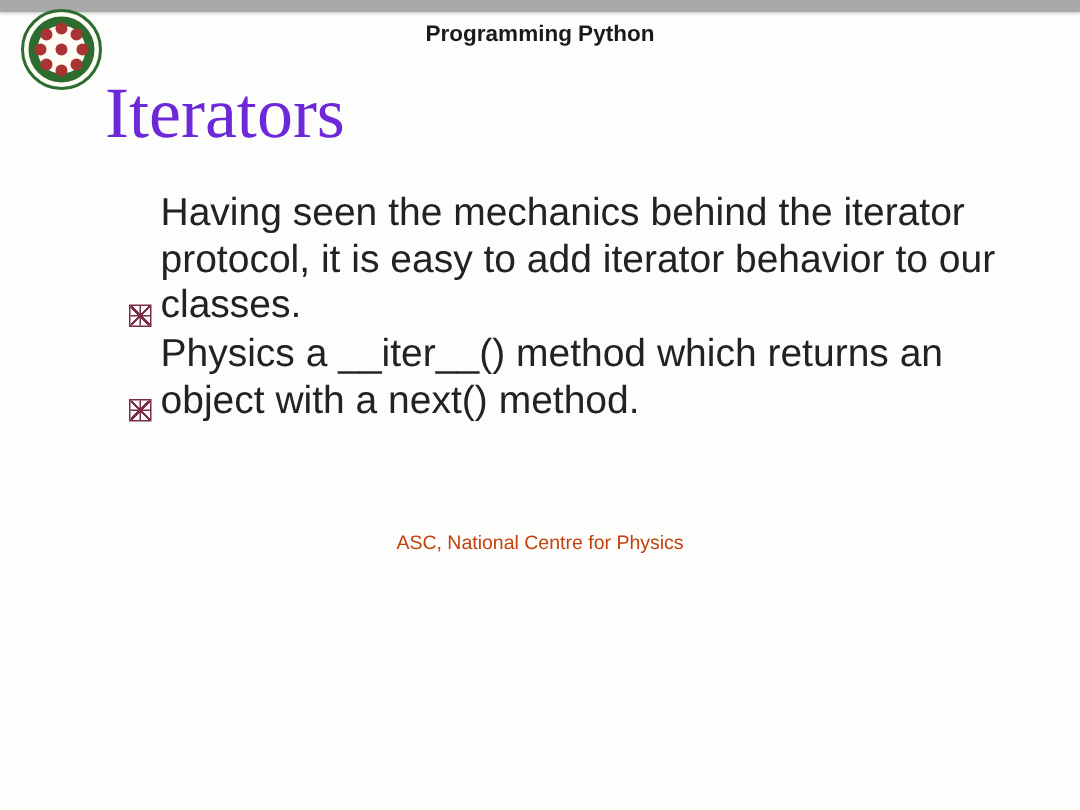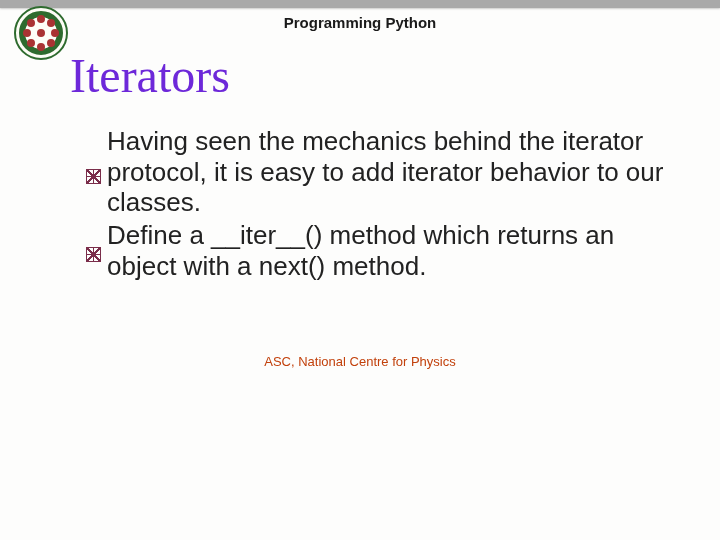--- a/index.html
+++ b/index.html
@@ -58,21 +58,21 @@
     top: 126px;
     left: 86px;
     right: 40px;
     font-size: 26px;
     line-height: 1.18;
     color: #222;
     font-family: Verdana, Geneva, sans-serif;
   }
   .bullet-row {
     display: flex;
-    align-items: center;
+    align-items: flex-end;
     margin-bottom: 2px;
   }
   .bullet-icon {
     flex: 0 0 auto;
     width: 15px;
     height: 15px;
     margin-top: 8px;
     margin-right: 6px;
     background:
       linear-gradient(#7a2d4a,#7a2d4a) center/100% 1px no-repeat,
@@ -125,19 +125,19 @@
 
   <div class="title">Iterators</div>
 
   <div class="body">
     <div class="bullet-row">
       <div class="bullet-icon"></div>
       <div class="bullet-text">Having seen the mechanics behind the iterator protocol, it is easy to add iterator behavior to our classes.</div>
     </div>
     <div class="bullet-row">
       <div class="bullet-icon"></div>
-      <div class="bullet-text">Define a __iter__() method which returns an object with a next() method.</div>
+      <div class="bullet-text">Physics a __iter__() method which returns an object with a next() method.</div>
     </div>
   </div>
 
   <div class="footer">ASC, National Centre for Physics</div>
 
 </div>
 
 </body></html>

